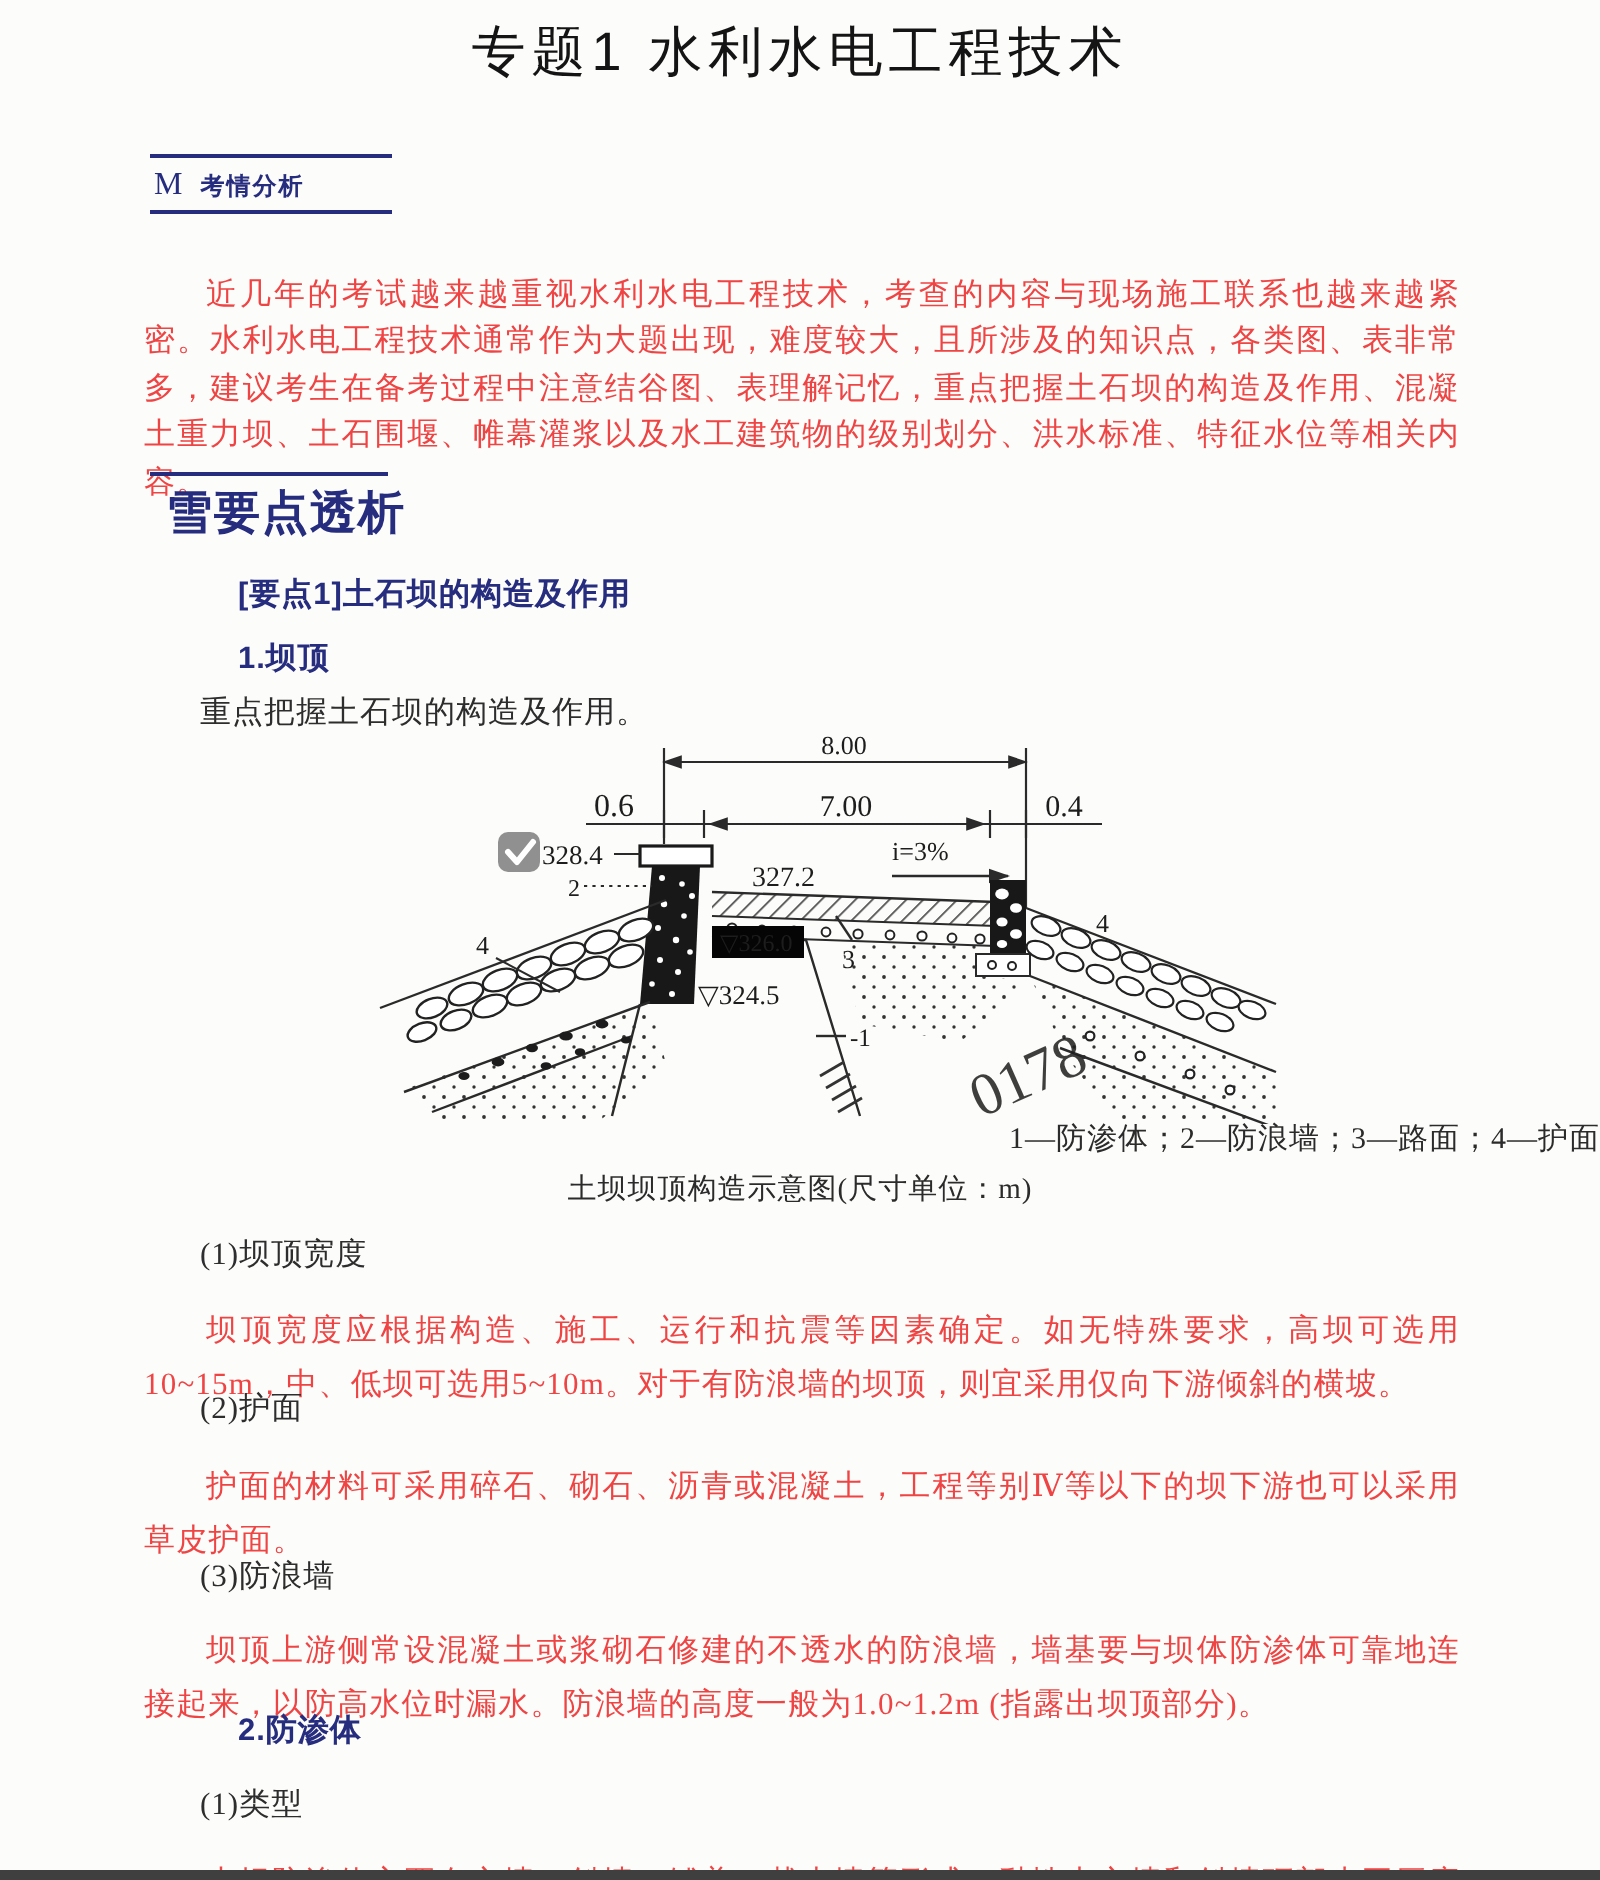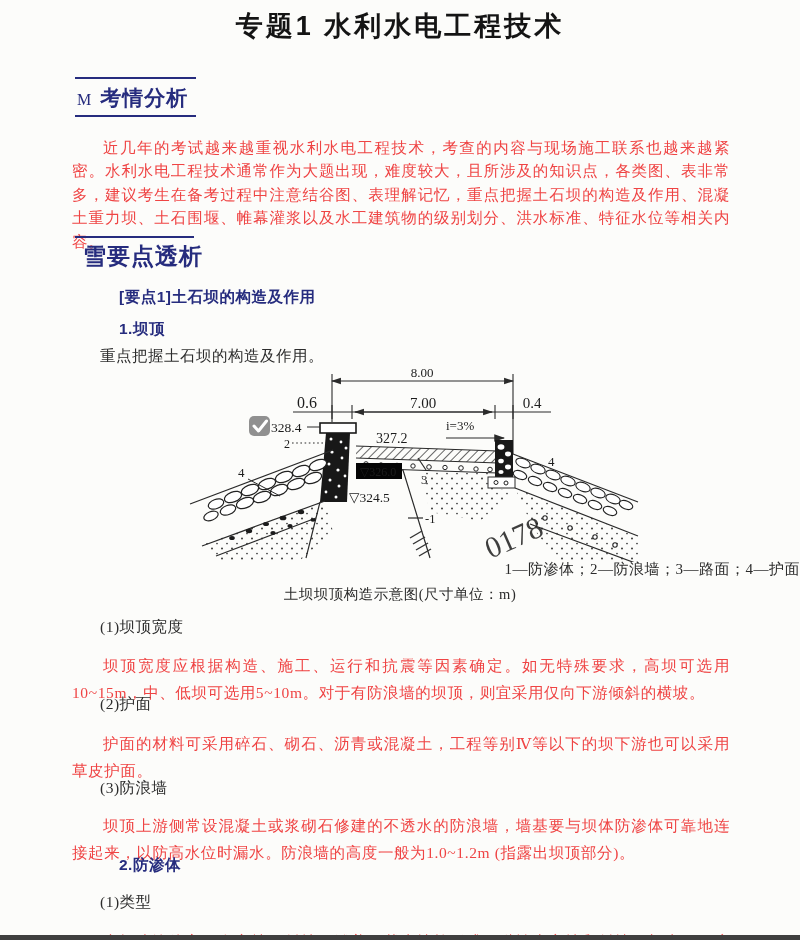--- a/index.html
+++ b/index.html
@@ -6,31 +6,31 @@
   .page{
     position:relative;width:800px;height:940px;margin:0 auto;
     background:#fcfcfa;overflow:hidden;
     font-family:"Liberation Serif","DejaVu Serif",serif;
     color:#2b2b2b;
   }
   .abs{position:absolute;}
   .page-title{
     left:0;top:8px;width:800px;text-align:center;
     font-family:"Liberation Sans","DejaVu Sans",sans-serif;
-    font-weight:bold;font-size:27px;letter-spacing:3px;color:#141414;
+    font-weight:normal;font-size:27px;letter-spacing:3px;color:#141414;
   }
   .exam-header{
     left:75px;top:77px;width:119px;
     border-top:2px solid #262c7e;border-bottom:2px solid #262c7e;
     padding:5px 0 3px 2px;color:#262c7e;white-space:nowrap;
   }
   .exam-header .marker{font-family:"Liberation Serif",serif;font-size:16px;}
   .exam-header .htxt{
     font-family:Liberation Mono, monospace;
-    font-weight:bold;font-size:21px;margin-left:9px;letter-spacing:1px;
+    font-weight:bold;font-size:12px;margin-left:9px;letter-spacing:1px;
   }
   .body-para{
     left:72px;width:658px;text-align:justify;text-indent:2em;
     font-size:15.5px;letter-spacing:0.6px;color:#ef4444;
   }
   .p-top{top:120px;line-height:23.5px;}
   .kp-rule{left:75px;top:236px;width:119px;border-top:2px solid #262c7e;}
   .kp-title{
     left:72px;top:241px;color:#262c7e;
     font-family:"Liberation Sans","DejaVu Sans",sans-serif;

